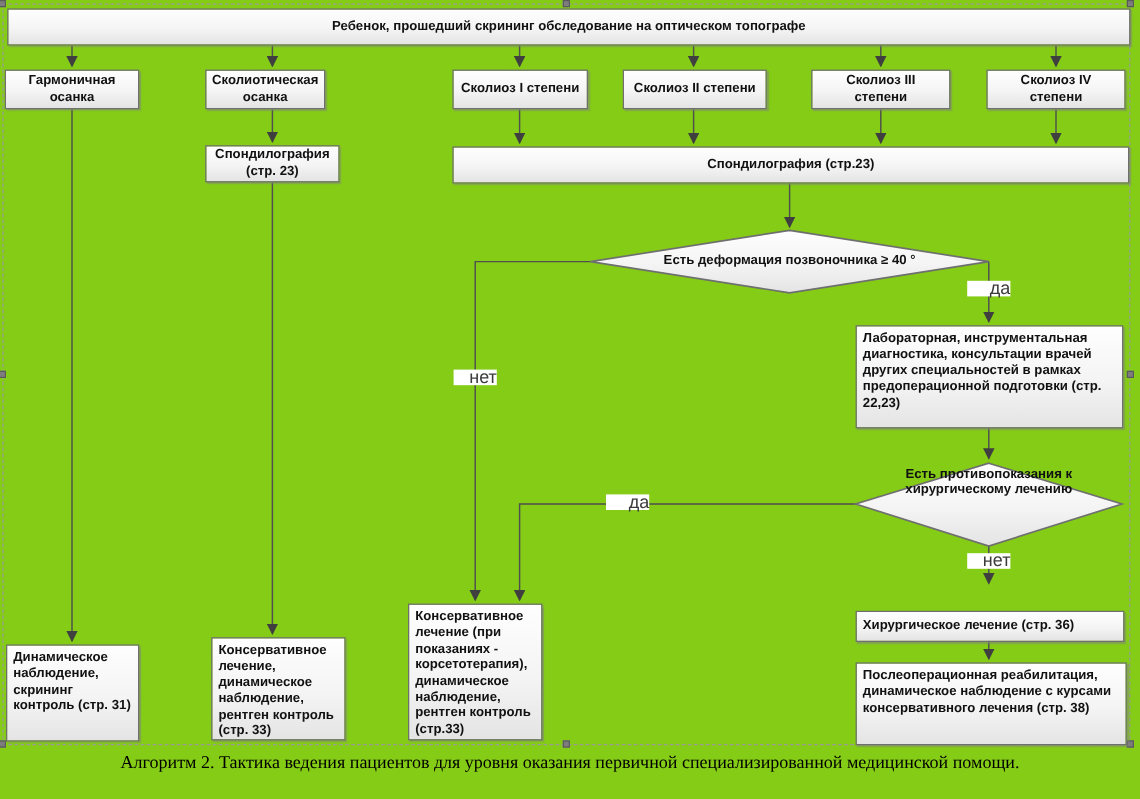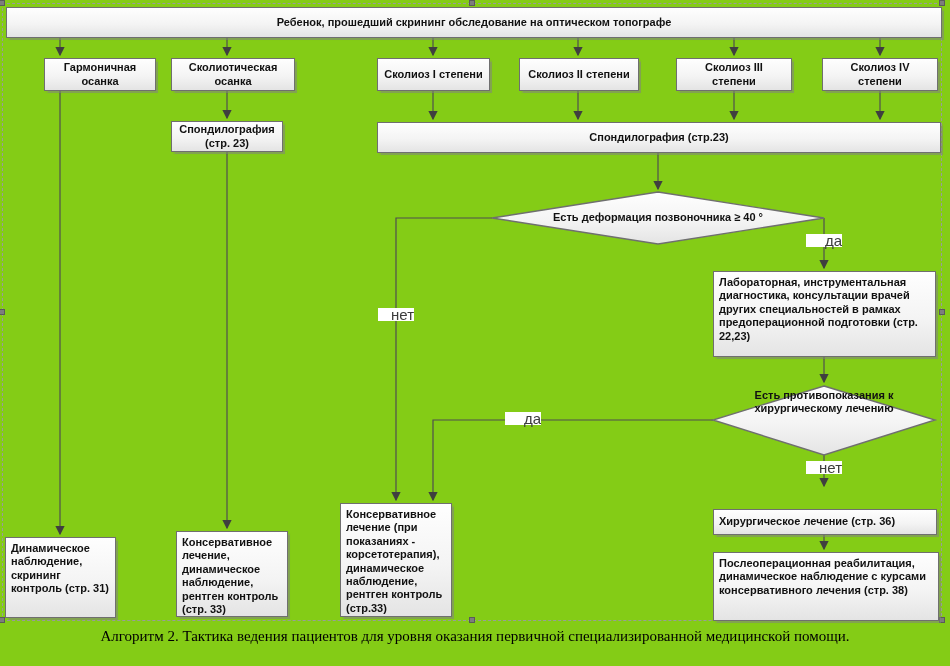--- a/index.html
+++ b/index.html
@@ -78,22 +78,22 @@
       <polyline points="492,218 396,218 396,500" marker-end="url(#arw)"></polyline>
     </g>
     <g stroke="#6f6f6f" stroke-width="1.4" fill="url(#gradBox)">
       <polygon points="658,192 824,218 658,244 492,218"></polygon>
       <polygon points="824,386 935,420 824,455 713,420"></polygon>
     </g>
   </svg>
 
   <div class="node center nowrap" style="left:6px;top:7px;width:936px;height:31px;">Ребенок, прошедший скрининг обследование на оптическом топографе</div>
 
-  <div class="node center" style="left:4px;top:58px;width:112px;height:33px;padding:0 6px;margin-left:40px;">Гармоничная осанка</div>
-  <div class="node center" style="left:171px;top:58px;width:124px;height:33px;padding:0 4px;">Сколиотическая осанка</div>
+  <div class="node center" style="left:4px;top:58px;width:112px;height:33px;padding:0 6px;">Гармоничная осанка</div>
+  <div class="node center" style="left:171px;top:58px;width:100px;height:33px;padding:0 4px;">Сколиотическая осанка</div>
   <div class="node center nowrap" style="left:377px;top:58px;width:113px;height:33px;">Сколиоз I степени</div>
   <div class="node center nowrap" style="left:519px;top:58px;width:120px;height:33px;">Сколиоз II степени</div>
   <div class="node center" style="left:676px;top:58px;width:116px;height:33px;padding:0 12px;">Сколиоз III степени</div>
   <div class="node center" style="left:822px;top:58px;width:116px;height:33px;padding:0 12px;">Сколиоз IV степени</div>
 
   <div class="node center" style="left:171px;top:121px;width:112px;height:31px;padding:0 4px;">Спондилография (стр. 23)</div>
   <div class="node center nowrap" style="left:377px;top:122px;width:564px;height:31px;">Спондилография (стр.23)</div>
 
   <div class="dtext nowrap" style="left:492px;top:211px;width:332px;">Есть деформация позвоночника ≥ 40 °</div>
   <div class="dtext" style="left:754px;top:389px;width:140px;">Есть противопоказания к хирургическому лечению</div>

